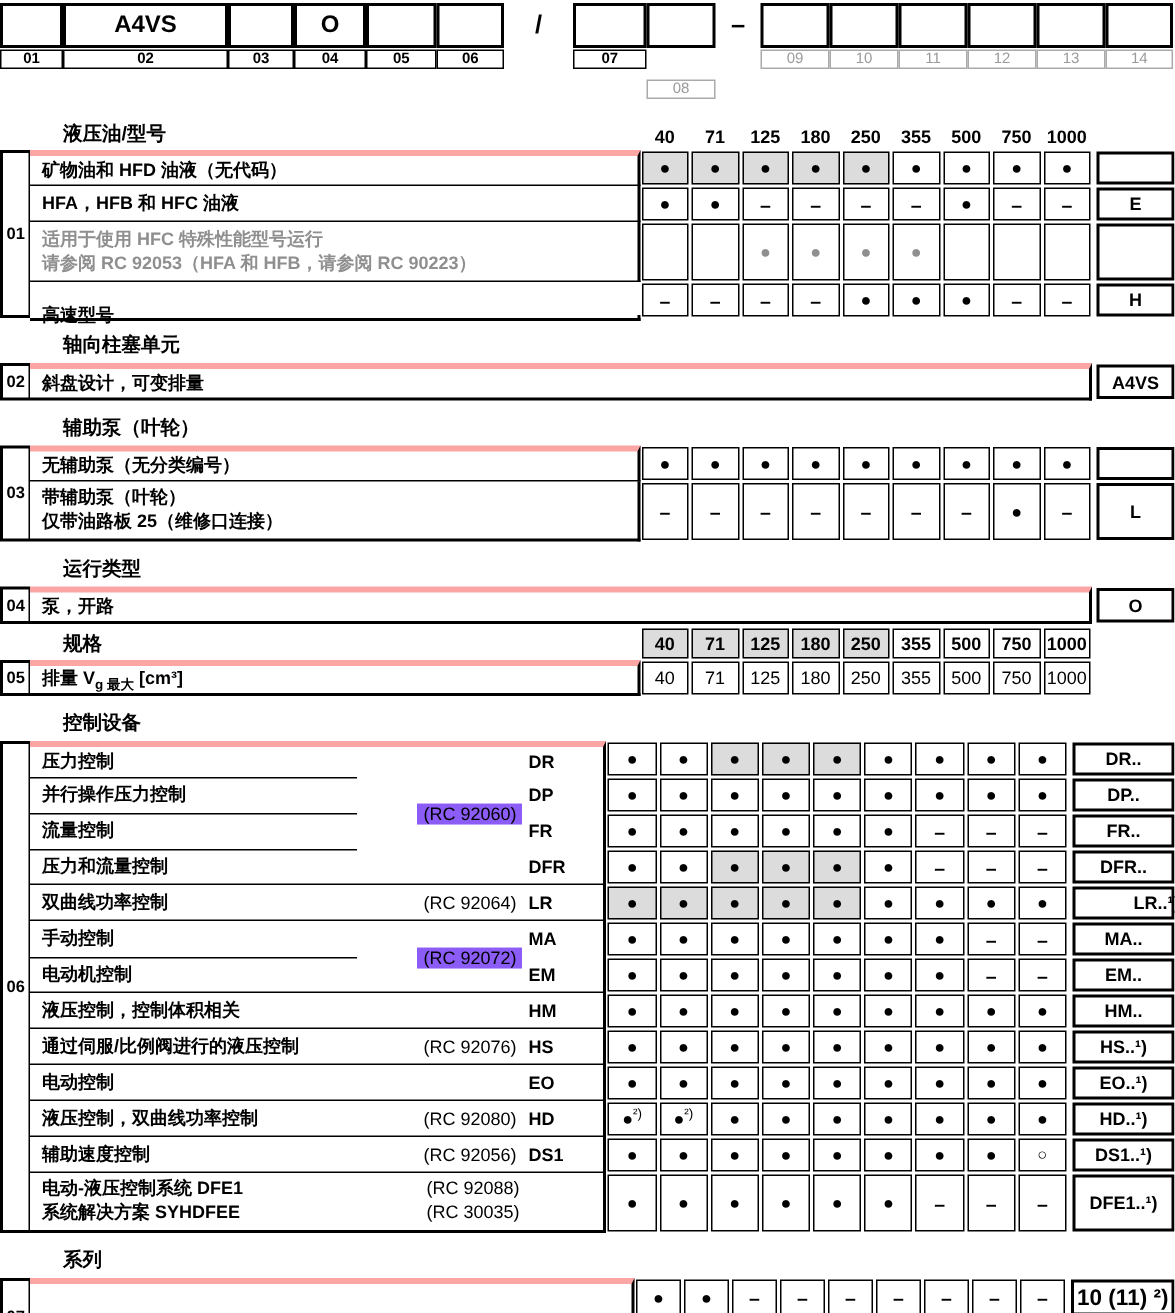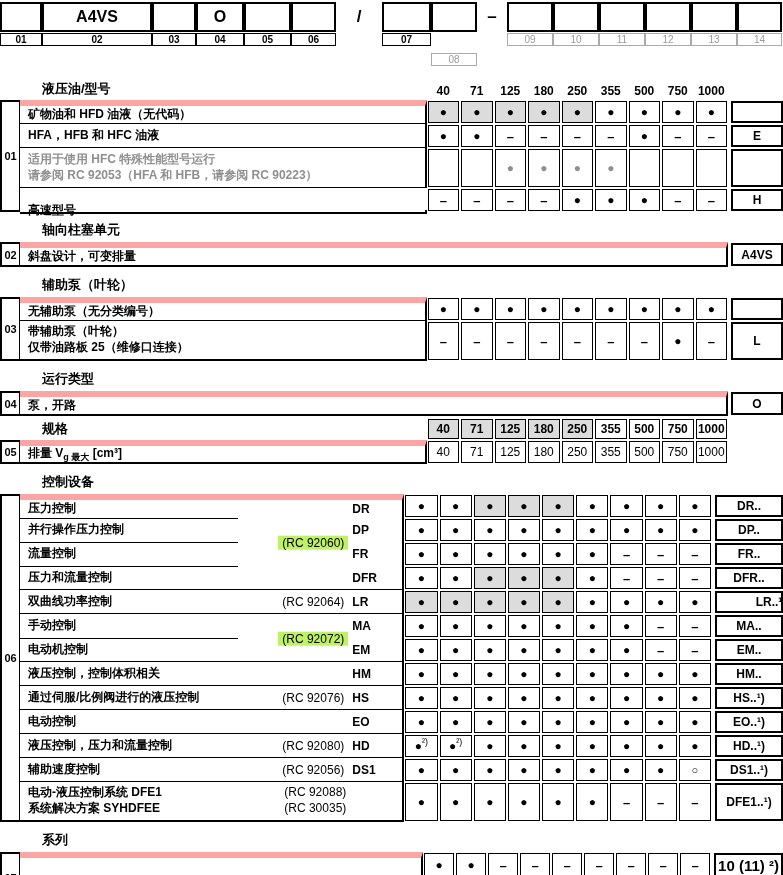--- a/index.html
+++ b/index.html
@@ -40,34 +40,34 @@
     display:flex; align-items:center; justify-content:center;
     font-size:11px; font-weight:bold;
   }
   .lblcell {
     grid-column:2; position:relative;
     display:flex; align-items:center;
     padding:1px 4px 1px 8px;
     border-right:2px solid #000;
     font-weight:bold; font-size:12px;
   }
-  .lblcell.first { border-top:6px solid #fca5a5; }
+  .lblcell.first { border-top:4px solid #fca5a5; }
   .lblcell.last  { border-bottom:2px solid #000; }
   .lblcell.sep-full { border-bottom:1.5px solid #000; }
   .lblcell.sep-thin { border-bottom:1px solid #000; }
   .lblcell.sep-partial::after {
     content:""; position:absolute; left:0; bottom:-1px; width:57%;
     border-bottom:1.5px solid #000;
   }
   .lbl-texts { flex:1; line-height:1.3; }
   .graytxt { color:#8f8f8f; }
   .rc { font-weight:normal; margin-right:8px; white-space:nowrap; }
   .rc-between {
     position:absolute; right:54px; bottom:0; transform:translateY(55%);
-    background:#bef264; padding:0 4px; font-weight:normal; z-index:2; white-space:nowrap;
+    background:#8b5cf6; padding:0 4px; font-weight:normal; z-index:2; white-space:nowrap;
   }
   .rcstack { font-weight:normal; margin-right:52px; line-height:1.3; white-space:nowrap; }
   .letter { width:46px; font-weight:bold; flex:none; }
   .markcell {
     display:flex; align-items:center; justify-content:center;
     border:1.5px solid #000; margin:1px; background:#fff; font-size:12px;
   }
   .markcell.shaded { background:#dcdcdc; }
   .dotg { font-size:12px; line-height:1; }
   .dotg.graydot { color:#8f8f8f; }
@@ -753,21 +753,21 @@
       </div>
       <div class="markcell" style="grid-area: 10 / 10;">
         <div class="dotg">●</div>
       </div>
       <div class="markcell" style="grid-area: 10 / 11;">
         <div class="dotg">●</div>
       </div>
       <div class="codecell" style="grid-area: 10 / 12;">EO..¹)</div>
       <div class="lblcell sep-full" style="grid-row: 11;">
         <div class="lbl-texts">
-          <div>液压控制，压力和流量控制</div>
+          <div>液压控制，双曲线功率控制</div>
         </div>
         <div class="rc">(RC 92080)</div>
         <div class="letter">HD</div>
       </div>
       <div class="markcell" style="grid-area: 11 / 3;">
         <div class="dotg">●</div>
         <div class="supg">²)</div>
       </div>
       <div class="markcell" style="grid-area: 11 / 4;">
         <div class="dotg">●</div>

